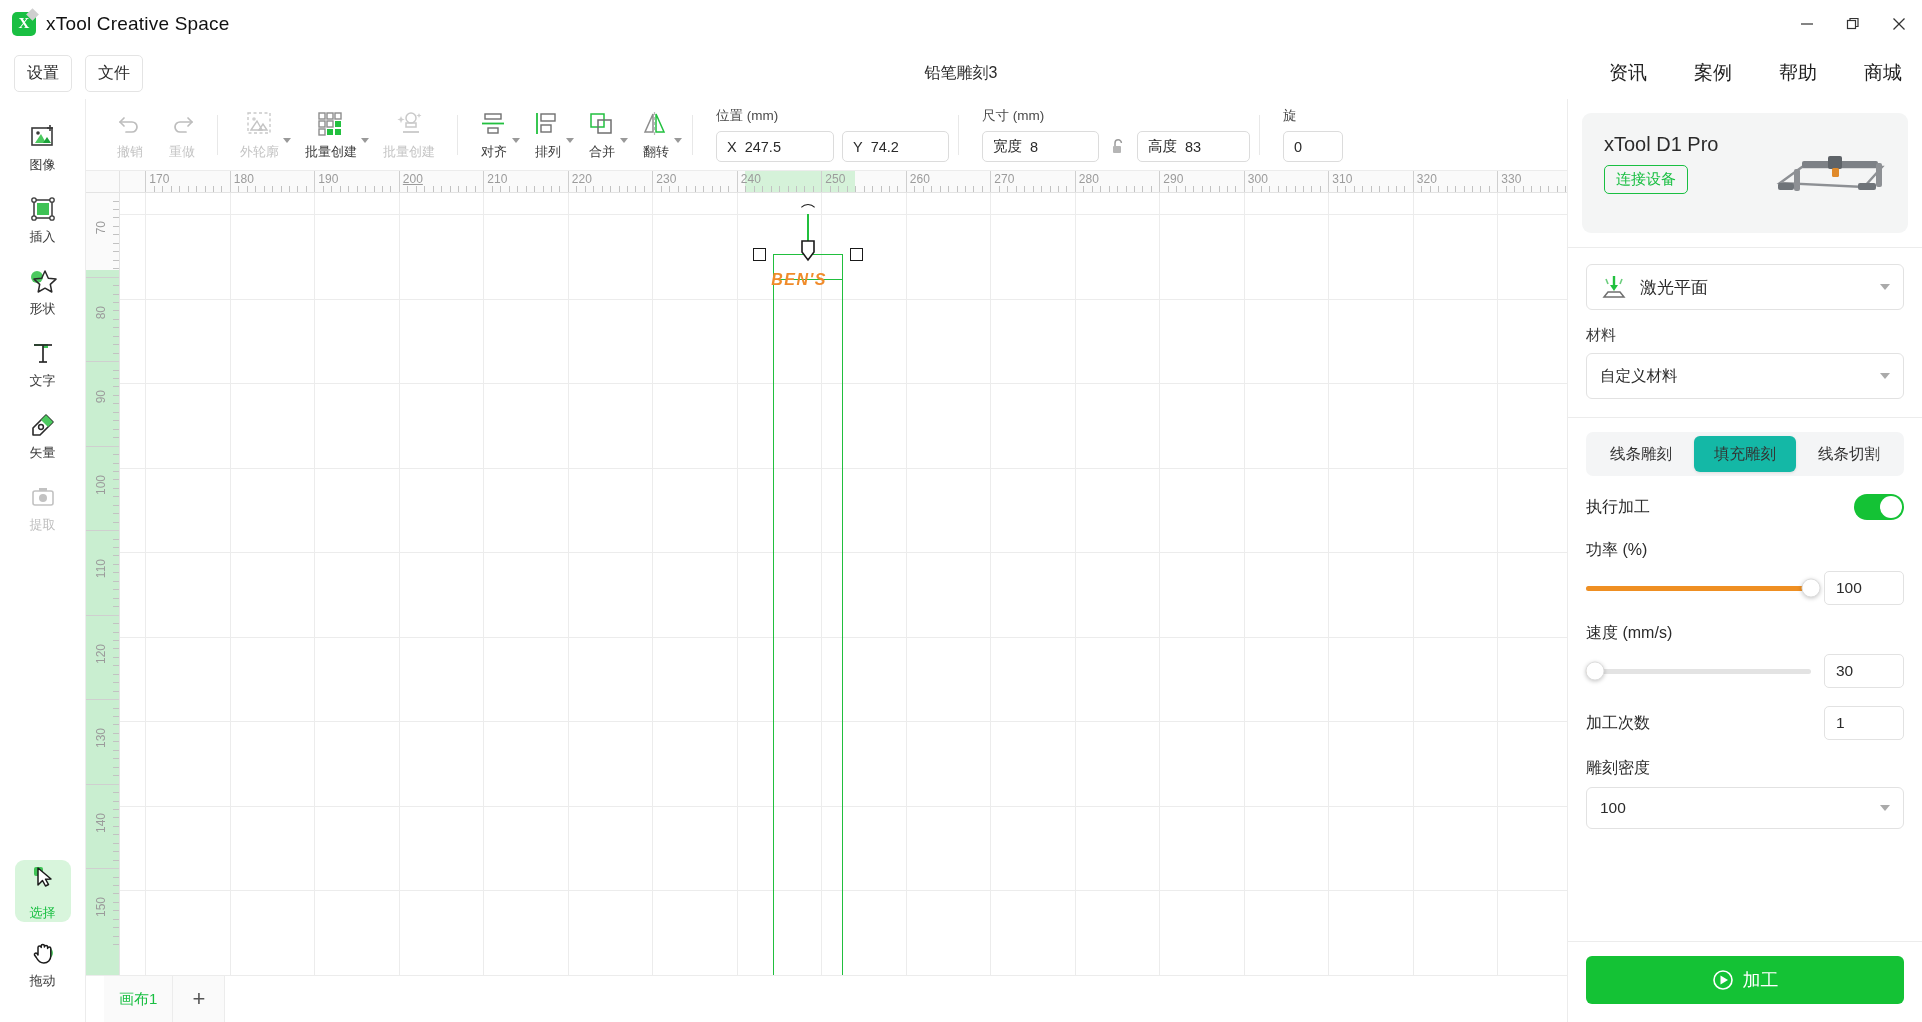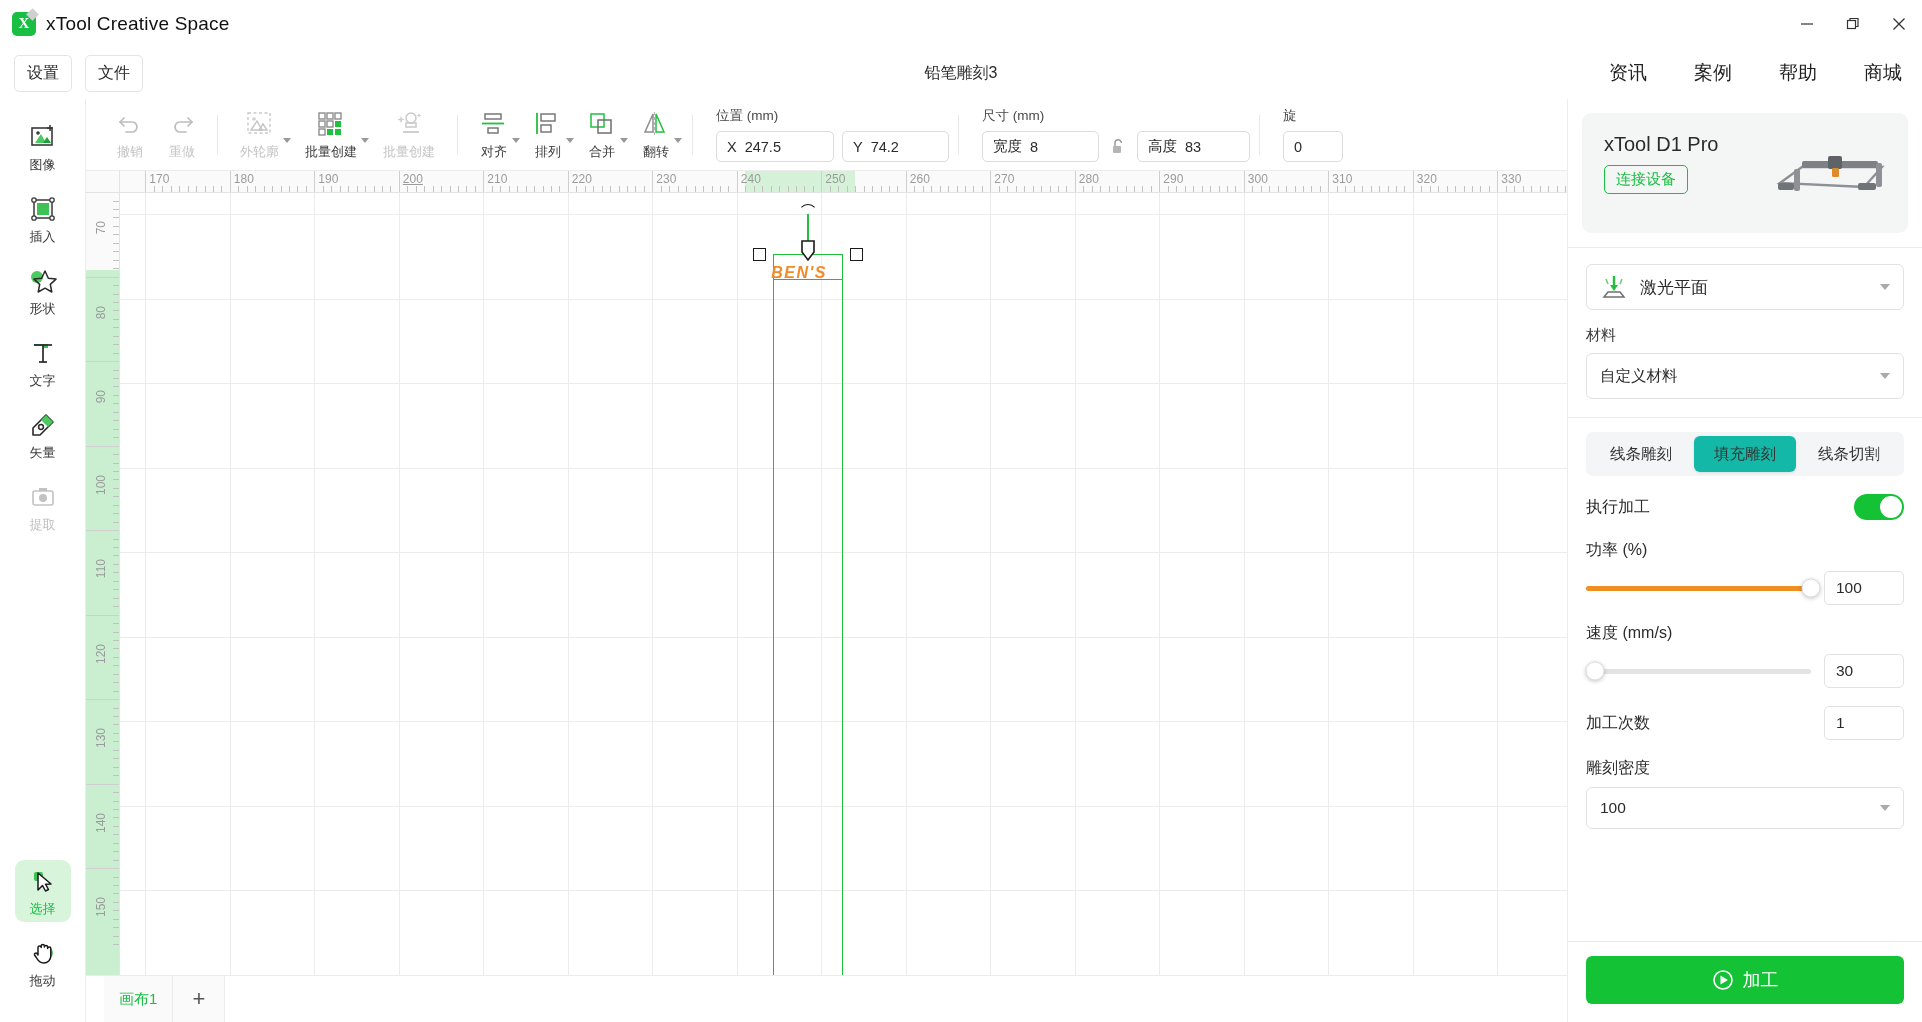--- a/index.html
+++ b/index.html
@@ -33,21 +33,21 @@
   .topnav a { font-size:19px; color:#1f1f1f; text-decoration:none; cursor:pointer; }
 
   
   .body { flex:1; display:flex; min-height:0; }
 
   
   .rail { width:86px; flex:0 0 86px; background:#fff; border-right:1px solid #ececec; display:flex;
           flex-direction:column; align-items:center; padding-top:17px; position:relative; }
   .tool { width:56px; height:62px; border-radius:9px; display:flex; flex-direction:column; align-items:center;
           justify-content:center; margin-bottom:10px; cursor:pointer; }
-  .tool.active { background:#d8f5dc; }
+  .tool.active { background:#d8f5dc;justify-content:space-between; }
   .tool .ico { height:32px; display:flex; align-items:center; justify-content:center; }
   .tool .lbl { font-size:13px; color:#3a3a3a; margin-top:3px; }
   .tool.dim .lbl { color:#bdbdbd; }
   .tool.active .lbl { color:#19bf42; }
   .rail-bottom { position:absolute; bottom:18px; left:0; right:0; display:flex; flex-direction:column; align-items:center; }
 
   
   .center { flex:1; display:flex; flex-direction:column; min-width:0; position:relative; }
 
   
@@ -776,21 +776,21 @@
             <div class="gline-h" style="top: 190.125px;"></div>
             <div class="gline-h" style="top: 274.625px;"></div>
             <div class="gline-h" style="top: 359.125px;"></div>
             <div class="gline-h" style="top: 443.625px;"></div>
             <div class="gline-h" style="top: 528.125px;"></div>
             <div class="gline-h" style="top: 612.625px;"></div>
             <div class="gline-h" style="top: 697.125px;"></div>
             <div class="selgroup" style="left: 653.225px; top: 60.615px; width: 70px; height: 4839.31px;">
               <div class="selbox" style="left: 0px; top: 0px; width: 70px; height: 4839.31px;"></div>
               <div class="selbox" style="left: 0px; top: 0px; width: 70px; height: 26px;"></div>
-              <div class="bentext" style="left: -2px; top: 10px;">BEN'S</div>
+              <div class="bentext" style="left: -2px; top: 17px;">BEN'S</div>
               <div class="rotline" style="left: 34px; top: -40px; height: 40px;"></div>
               <div class="rotarc" style="left: 25px; top: -50px;"></div>
               <div class="handle" style="left: -20px; top: -6px;"></div>
               <div class="handle" style="left: 77px; top: -6px;"></div>
               <div class="midhandle" style="left: 26px; top: -14px;"><svg width="18" height="22" viewBox="0 0 18 22">
                   <path d="M3 1 H15 V12 L9 20 L3 12 Z" fill="#fff" stroke="#1a1a1a" stroke-width="1.6"></path>
                 </svg></div>
             </div>
           </div>
       </div>

